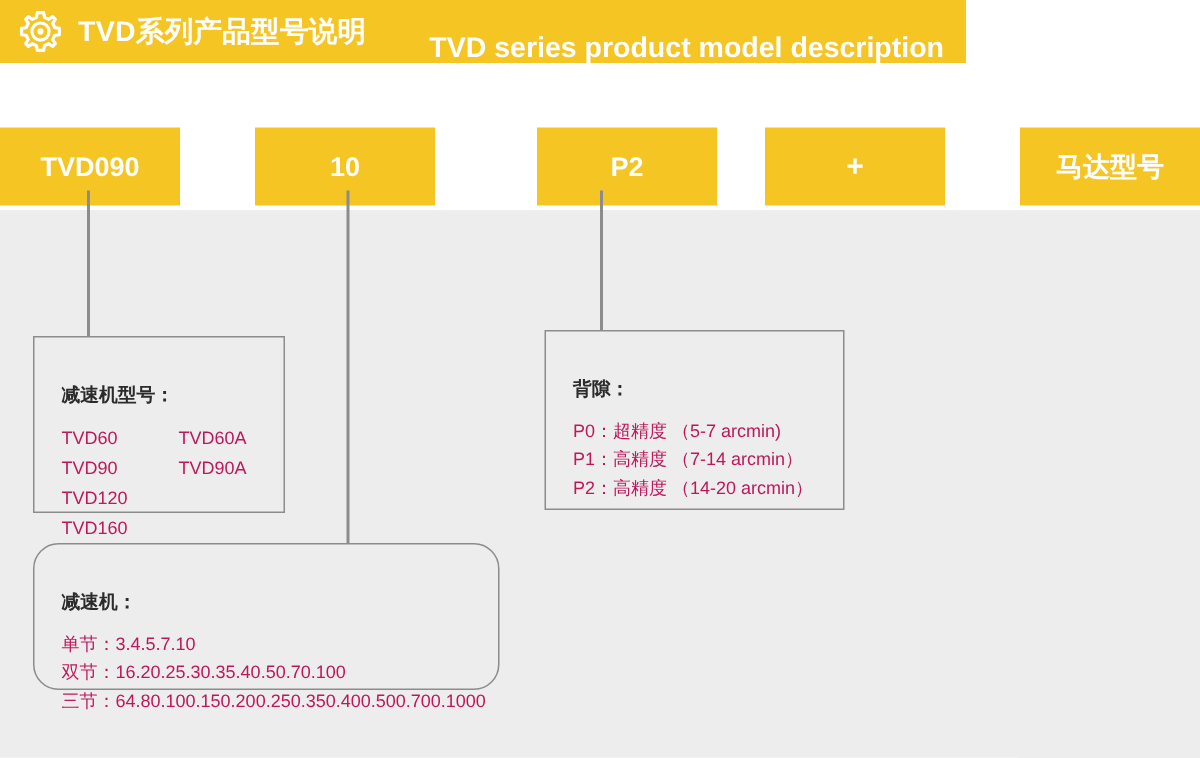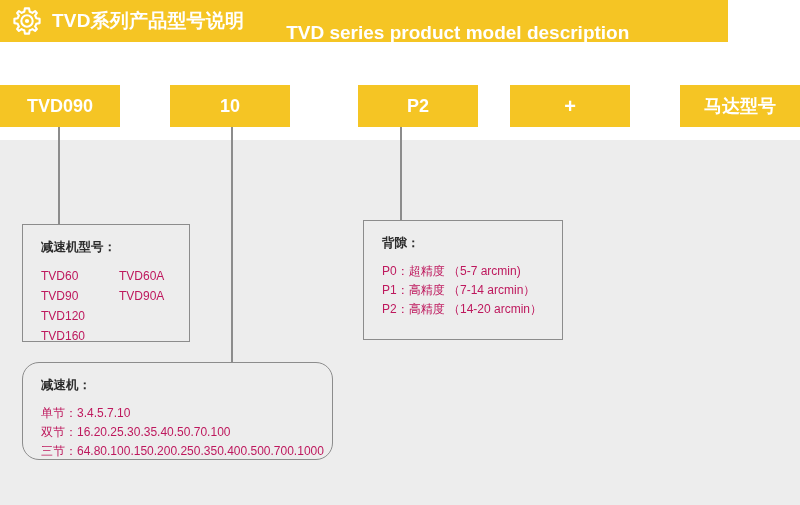--- a/index.html
+++ b/index.html
@@ -13,21 +13,21 @@
     font-family: "Liberation Sans", "DejaVu Sans", sans-serif;
     position: relative;
     overflow: hidden;
   }
 
   
   .header {
     position: absolute;
     left: 0;
     top: 0;
-    width: 728px;
+    width: 644px;
     height: 42px;
     background: #F5C524;
     display: flex;
     align-items: center;
   }
   .gear-icon {
     width: 30px;
     height: 30px;
     margin-left: 12px;
     margin-right: 10px;
@@ -57,21 +57,21 @@
     top: 140px;
     width: 800px;
     height: 365px;
     background: #EDEDED;
   }
 
   
   .code-box {
     position: absolute;
     top: 85px;
-    height: 42px;
+    height: 52px;
     background: #F5C524;
     color: #ffffff;
     font-size: 18px;
     font-weight: bold;
     display: flex;
     align-items: center;
     justify-content: center;
     box-sizing: border-box;
   }
   .code-box.cb0 { left: 0px;   width: 120px; }
@@ -90,21 +90,21 @@
   .conn-a { left: 58px;  top: 127px; height: 97px; }
   .conn-b { left: 231px; top: 127px; height: 235px; }
   .conn-c { left: 400px; top: 127px; height: 93px; }
 
   
   .detail-box {
     position: absolute;
     background: #EDEDED;
     border: 1.5px solid #8C8C8C;
     box-sizing: border-box;
-    padding: 14px 0 10px 18px;
+    padding: 30px 0 10px 18px;
   }
   .box-models    { left: 22px;  top: 224px; width: 168px; height: 118px; }
   .box-backlash  { left: 363px; top: 220px; width: 200px; height: 120px; }
   .box-ratio     { left: 22px;  top: 362px; width: 311px; height: 98px; border-radius: 17px; }
 
   .detail-title {
     font-size: 12.5px;
     font-weight: bold;
     color: #2b2b2b;
     margin-bottom: 10px;

